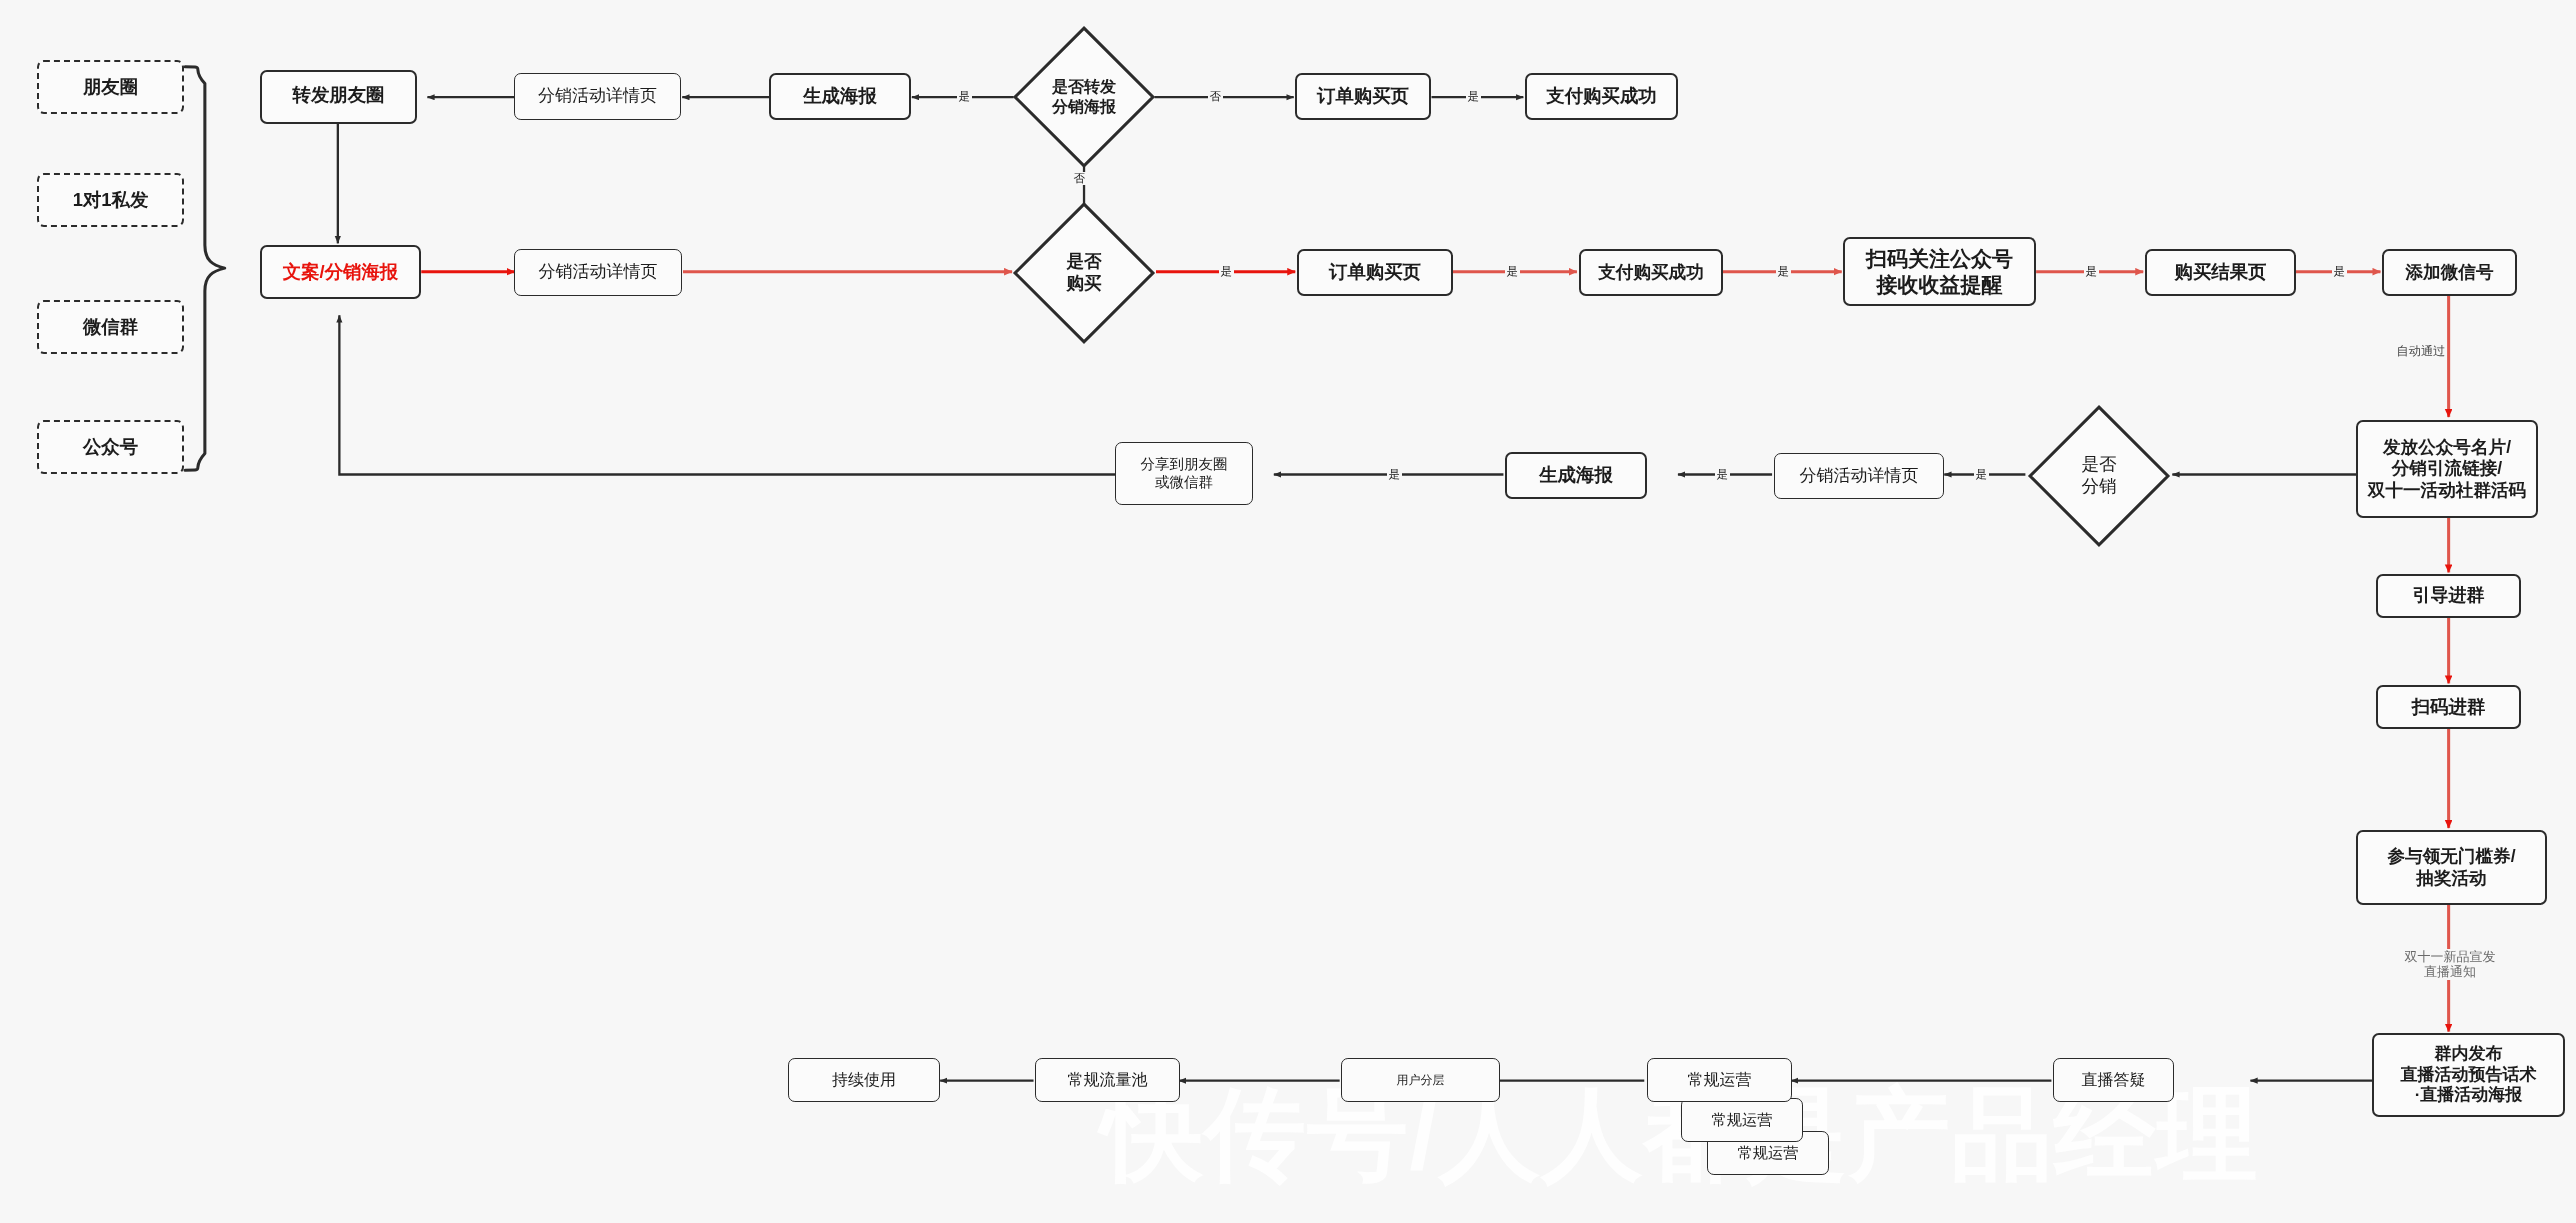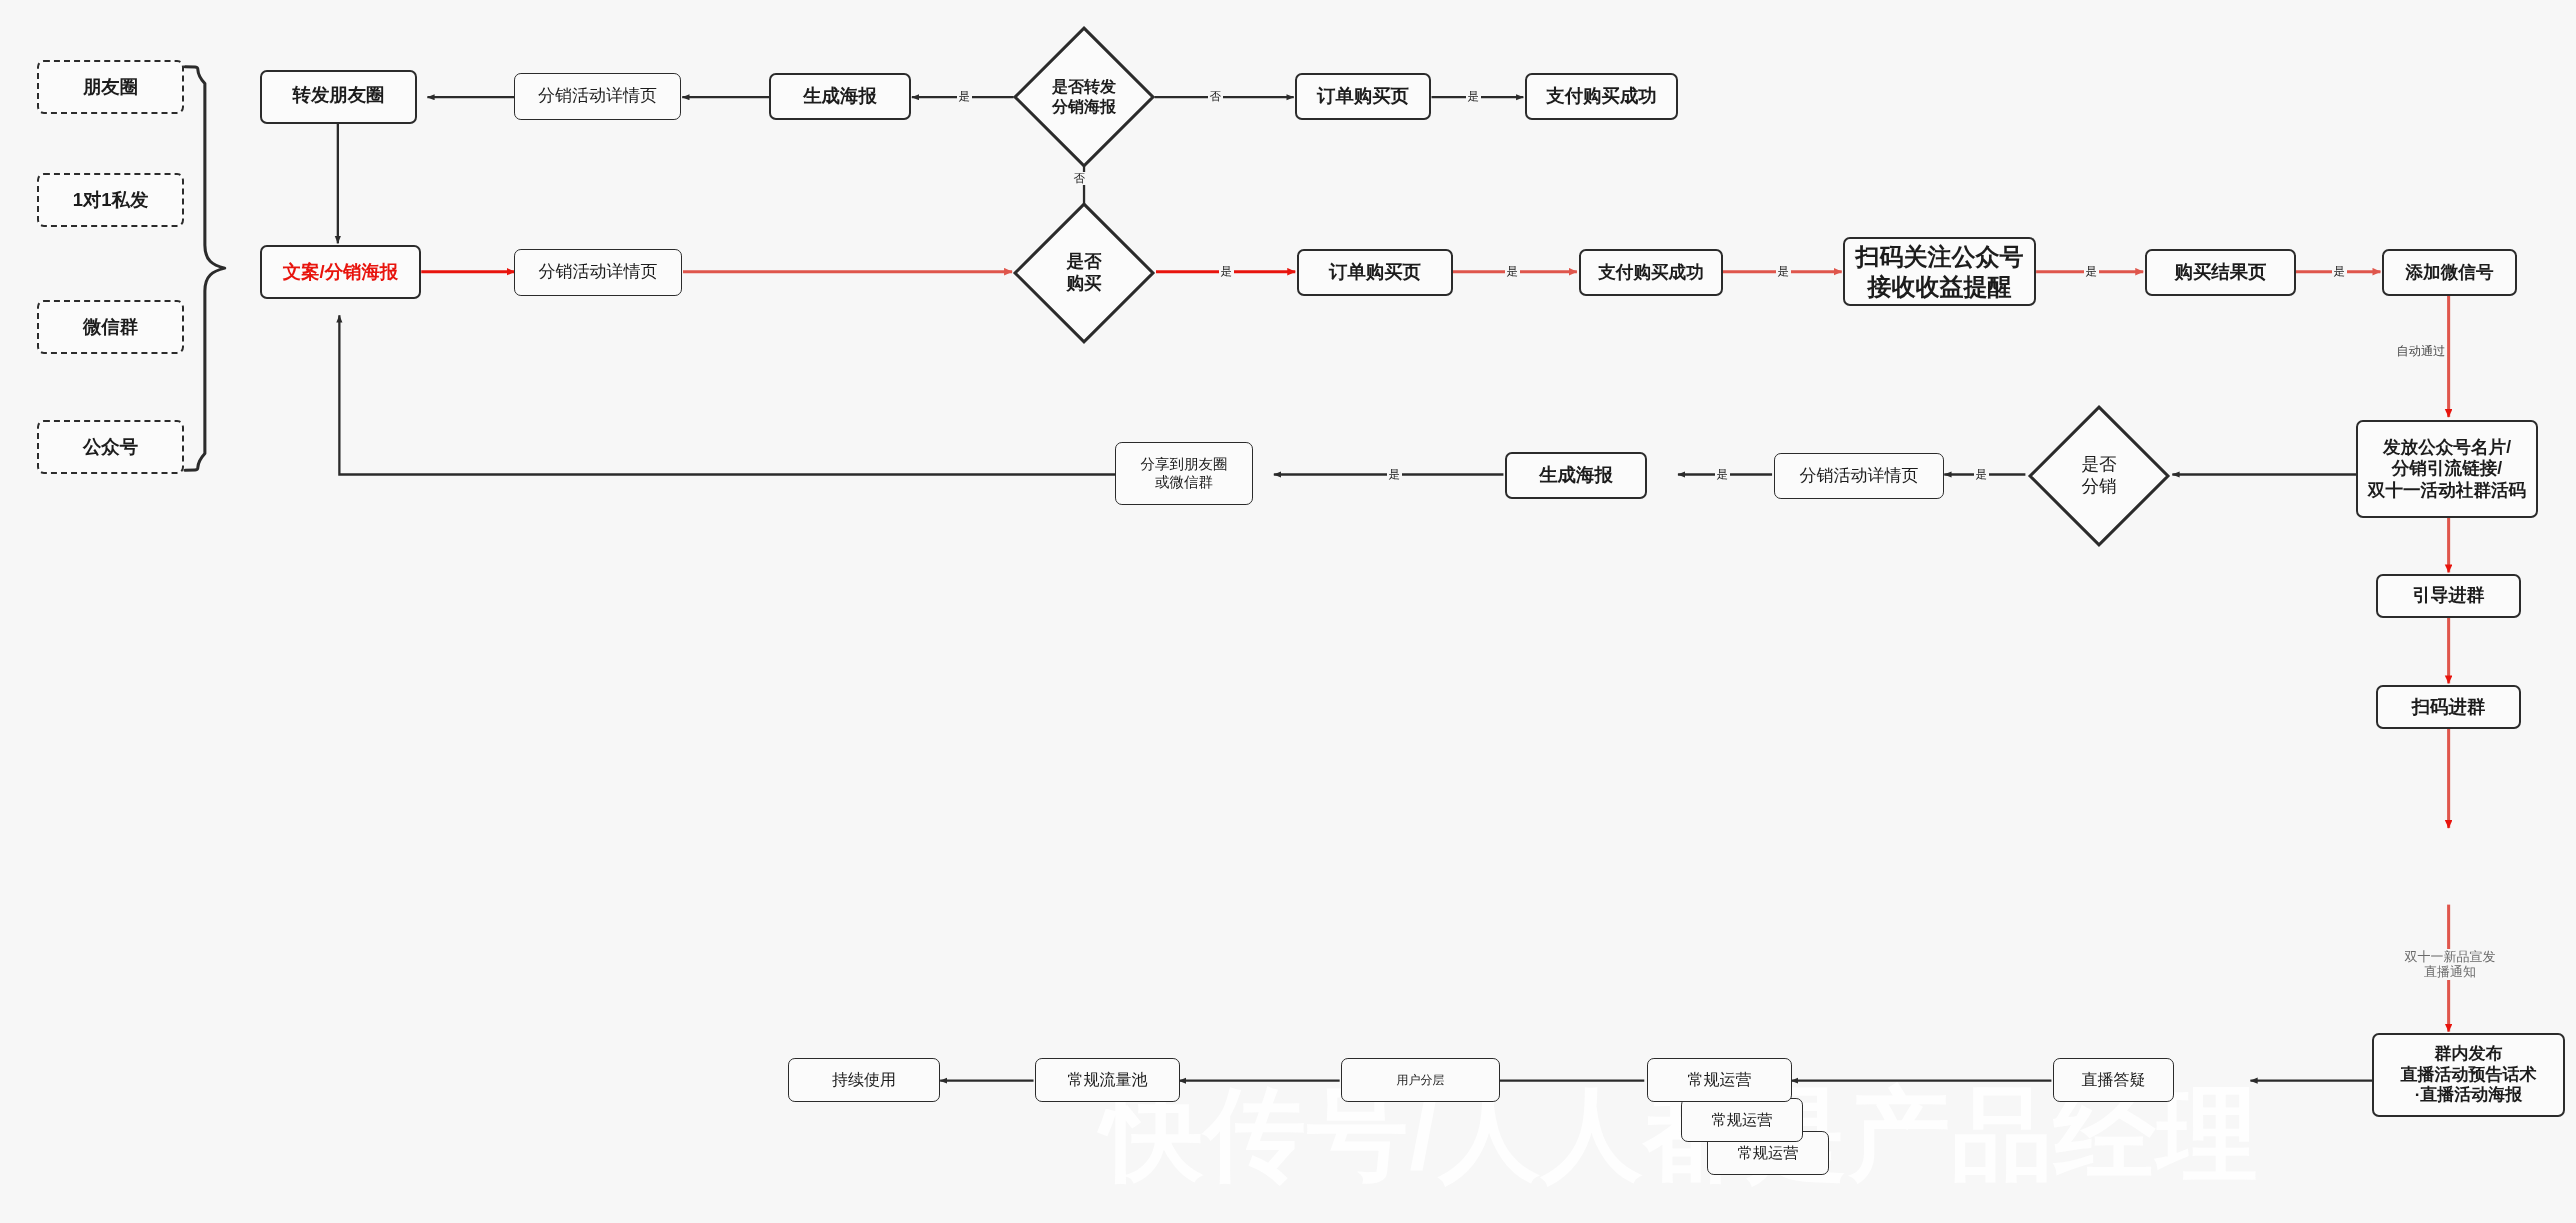--- a/index.html
+++ b/index.html
@@ -268,21 +268,21 @@
   </div>
 
   <div class="node" style="left:1297px; top:249px; width:156px; height:47px; font-size:18.4px;">
     <span class="txt">订单购买页</span>
   </div>
 
   <div class="node" style="left:1579px; top:249px; width:144px; height:47px; font-size:17.6px;">
     <span class="txt">支付购买成功</span>
   </div>
 
-  <div class="node" style="left:1843px; top:237px; width:193px; height:69px; font-size:24px;">
+  <div class="node" style="left:1843px; top:237px; width:193px; height:69px; font-size:21px;">
     <span class="txt">
       <span>扫码关注公众号</span>
       <span>接收收益提醒</span>
     </span>
   </div>
 
   <div class="node" style="left:2145px; top:249px; width:151px; height:47px; font-size:18.4px;">
     <span class="txt">购买结果页</span>
   </div>
 
@@ -337,20 +337,26 @@
   <div class="edge-label" style="left:1387px; top:468px;">是</div>
 
   <div class="node" style="left:2376px; top:574px; width:145px; height:44px; font-size:18px;align-items:center;">
     <span class="txt">引导进群</span>
   </div>
 
   <div class="node" style="left:2376px; top:685px; width:145px; height:44px; font-size:18.4px;">
     <span class="txt">扫码进群</span>
   </div>
 
+  <div class="node" style="left:2356px; top:830px; width:191px; height:75px; font-size:17.6px;">
+    <span class="txt">
+      <span>参与领无门槛券/</span>
+      <span>抽奖活动</span>
+    </span>
+  </div>
 
   <div class="edge-label multi" style="left:2343px; top:949px; width:211px; font-size:13px; color:#6a6a6a;">
     <span>双十一新品宣发</span>
     <span>直播通知</span>
   </div>
 
   <div class="node" style="left:2372px; top:1033px; width:193px; height:84px; font-size:17px; overflow:hidden;">
     <span class="txt">
       <span>群内发布</span>
       <span>直播活动预告话术</span>

